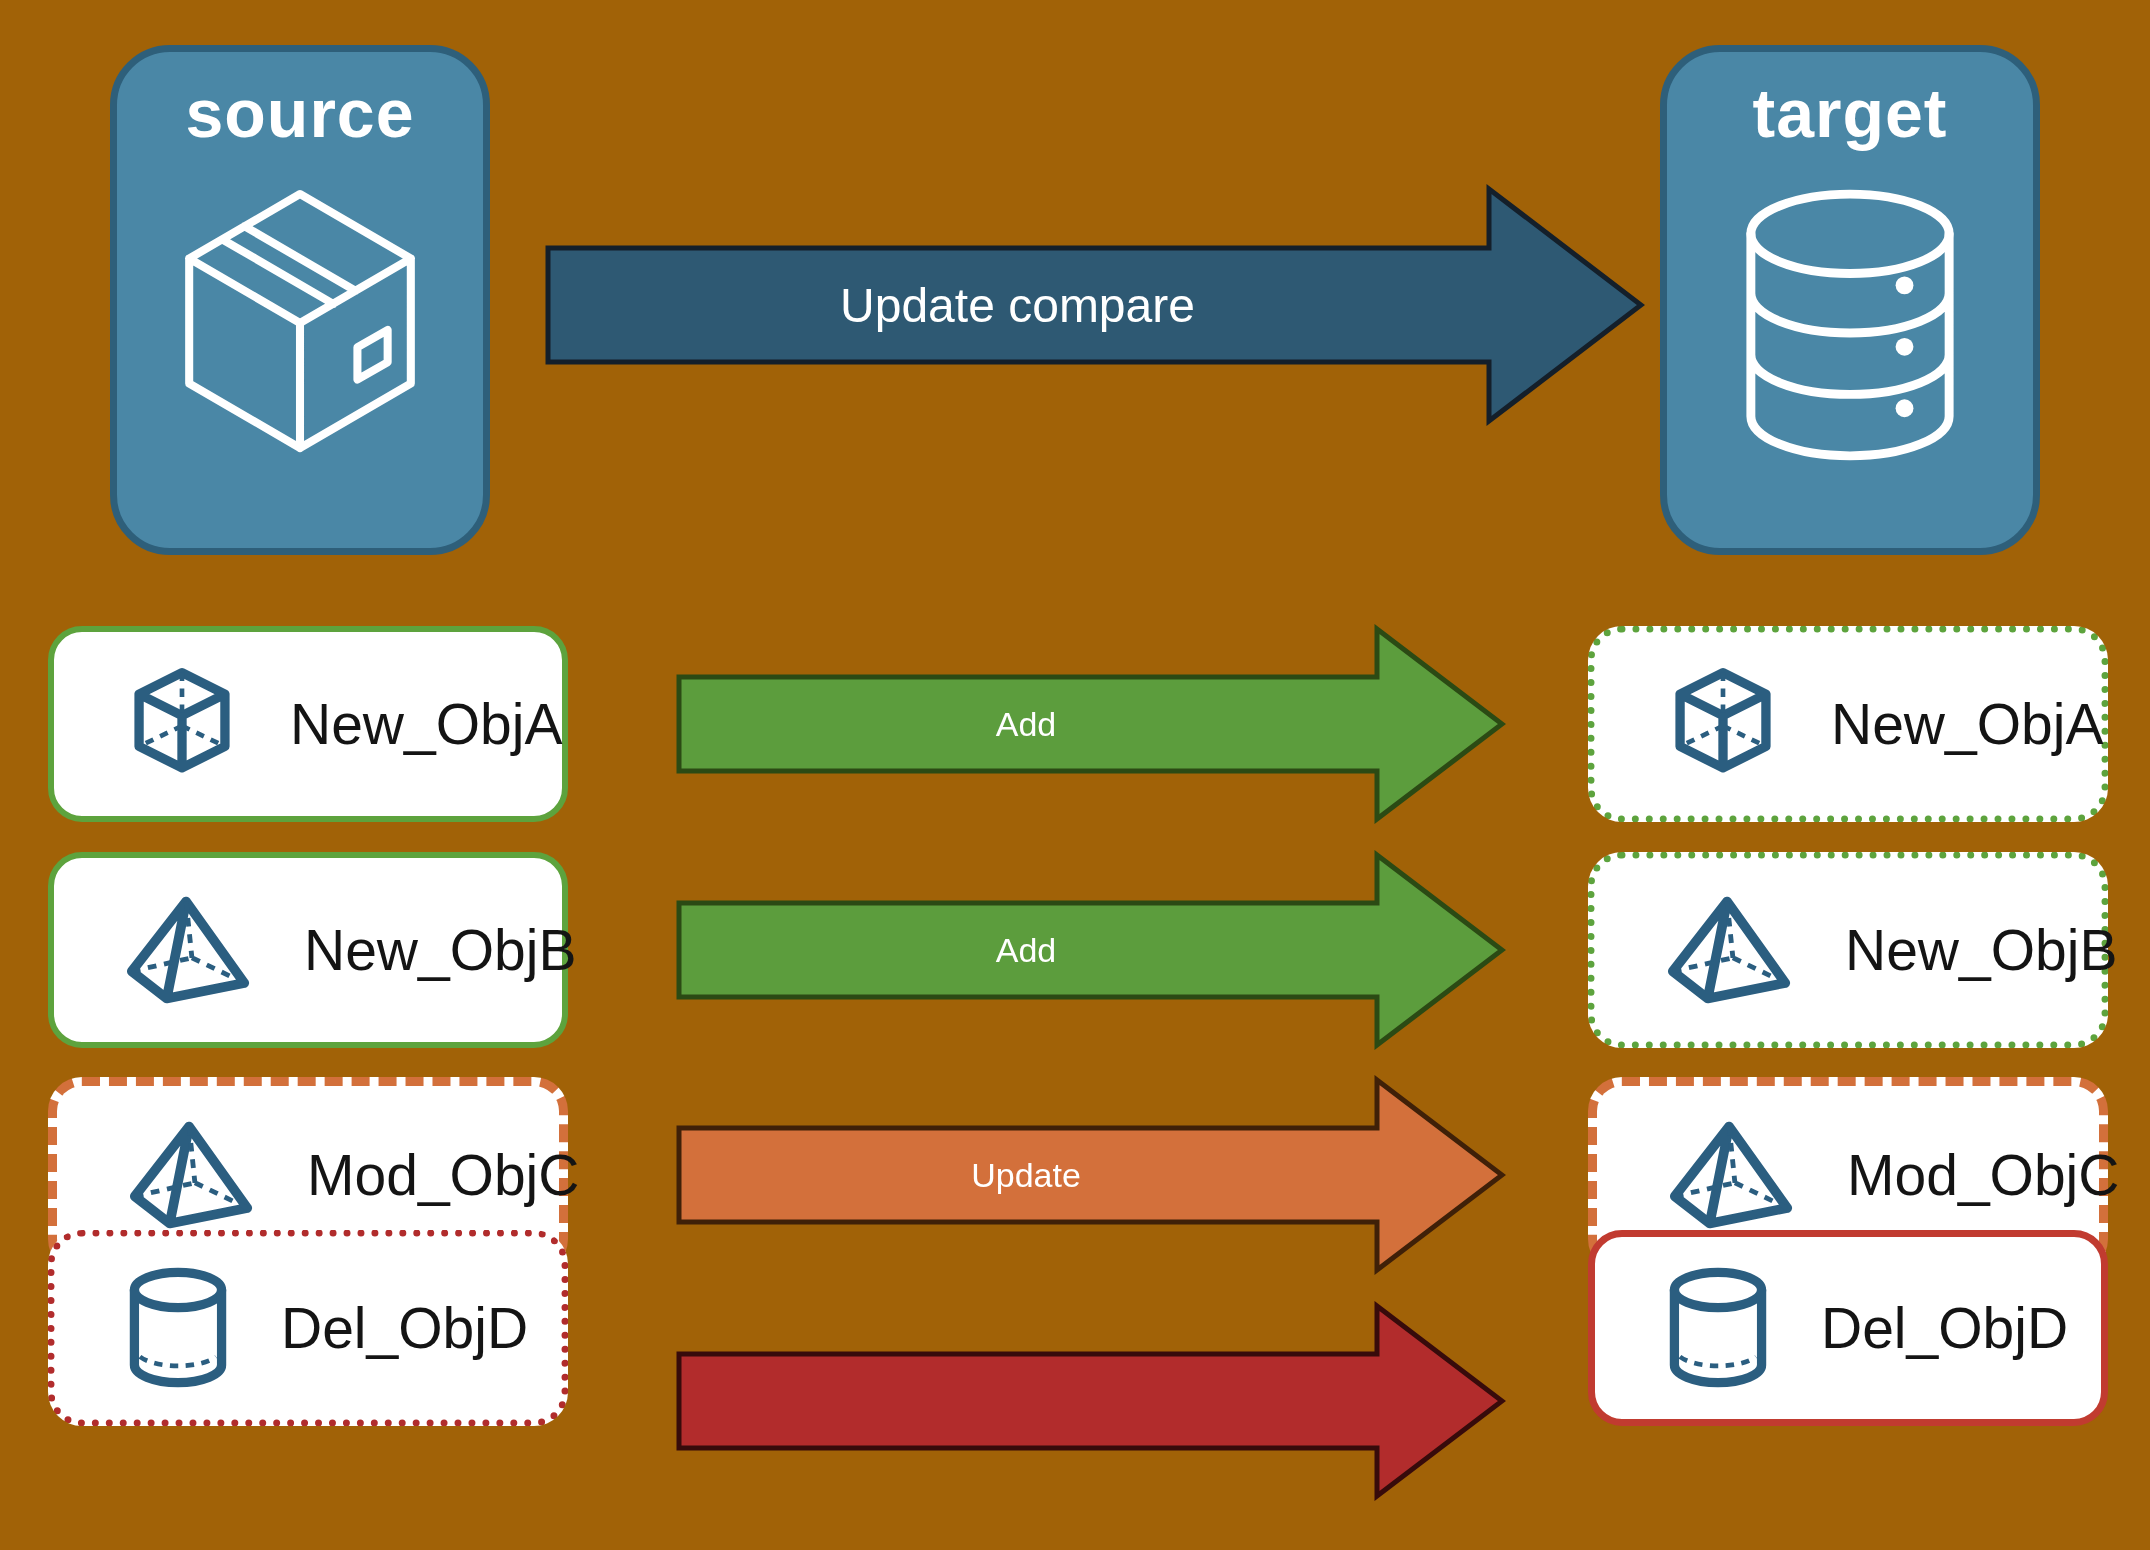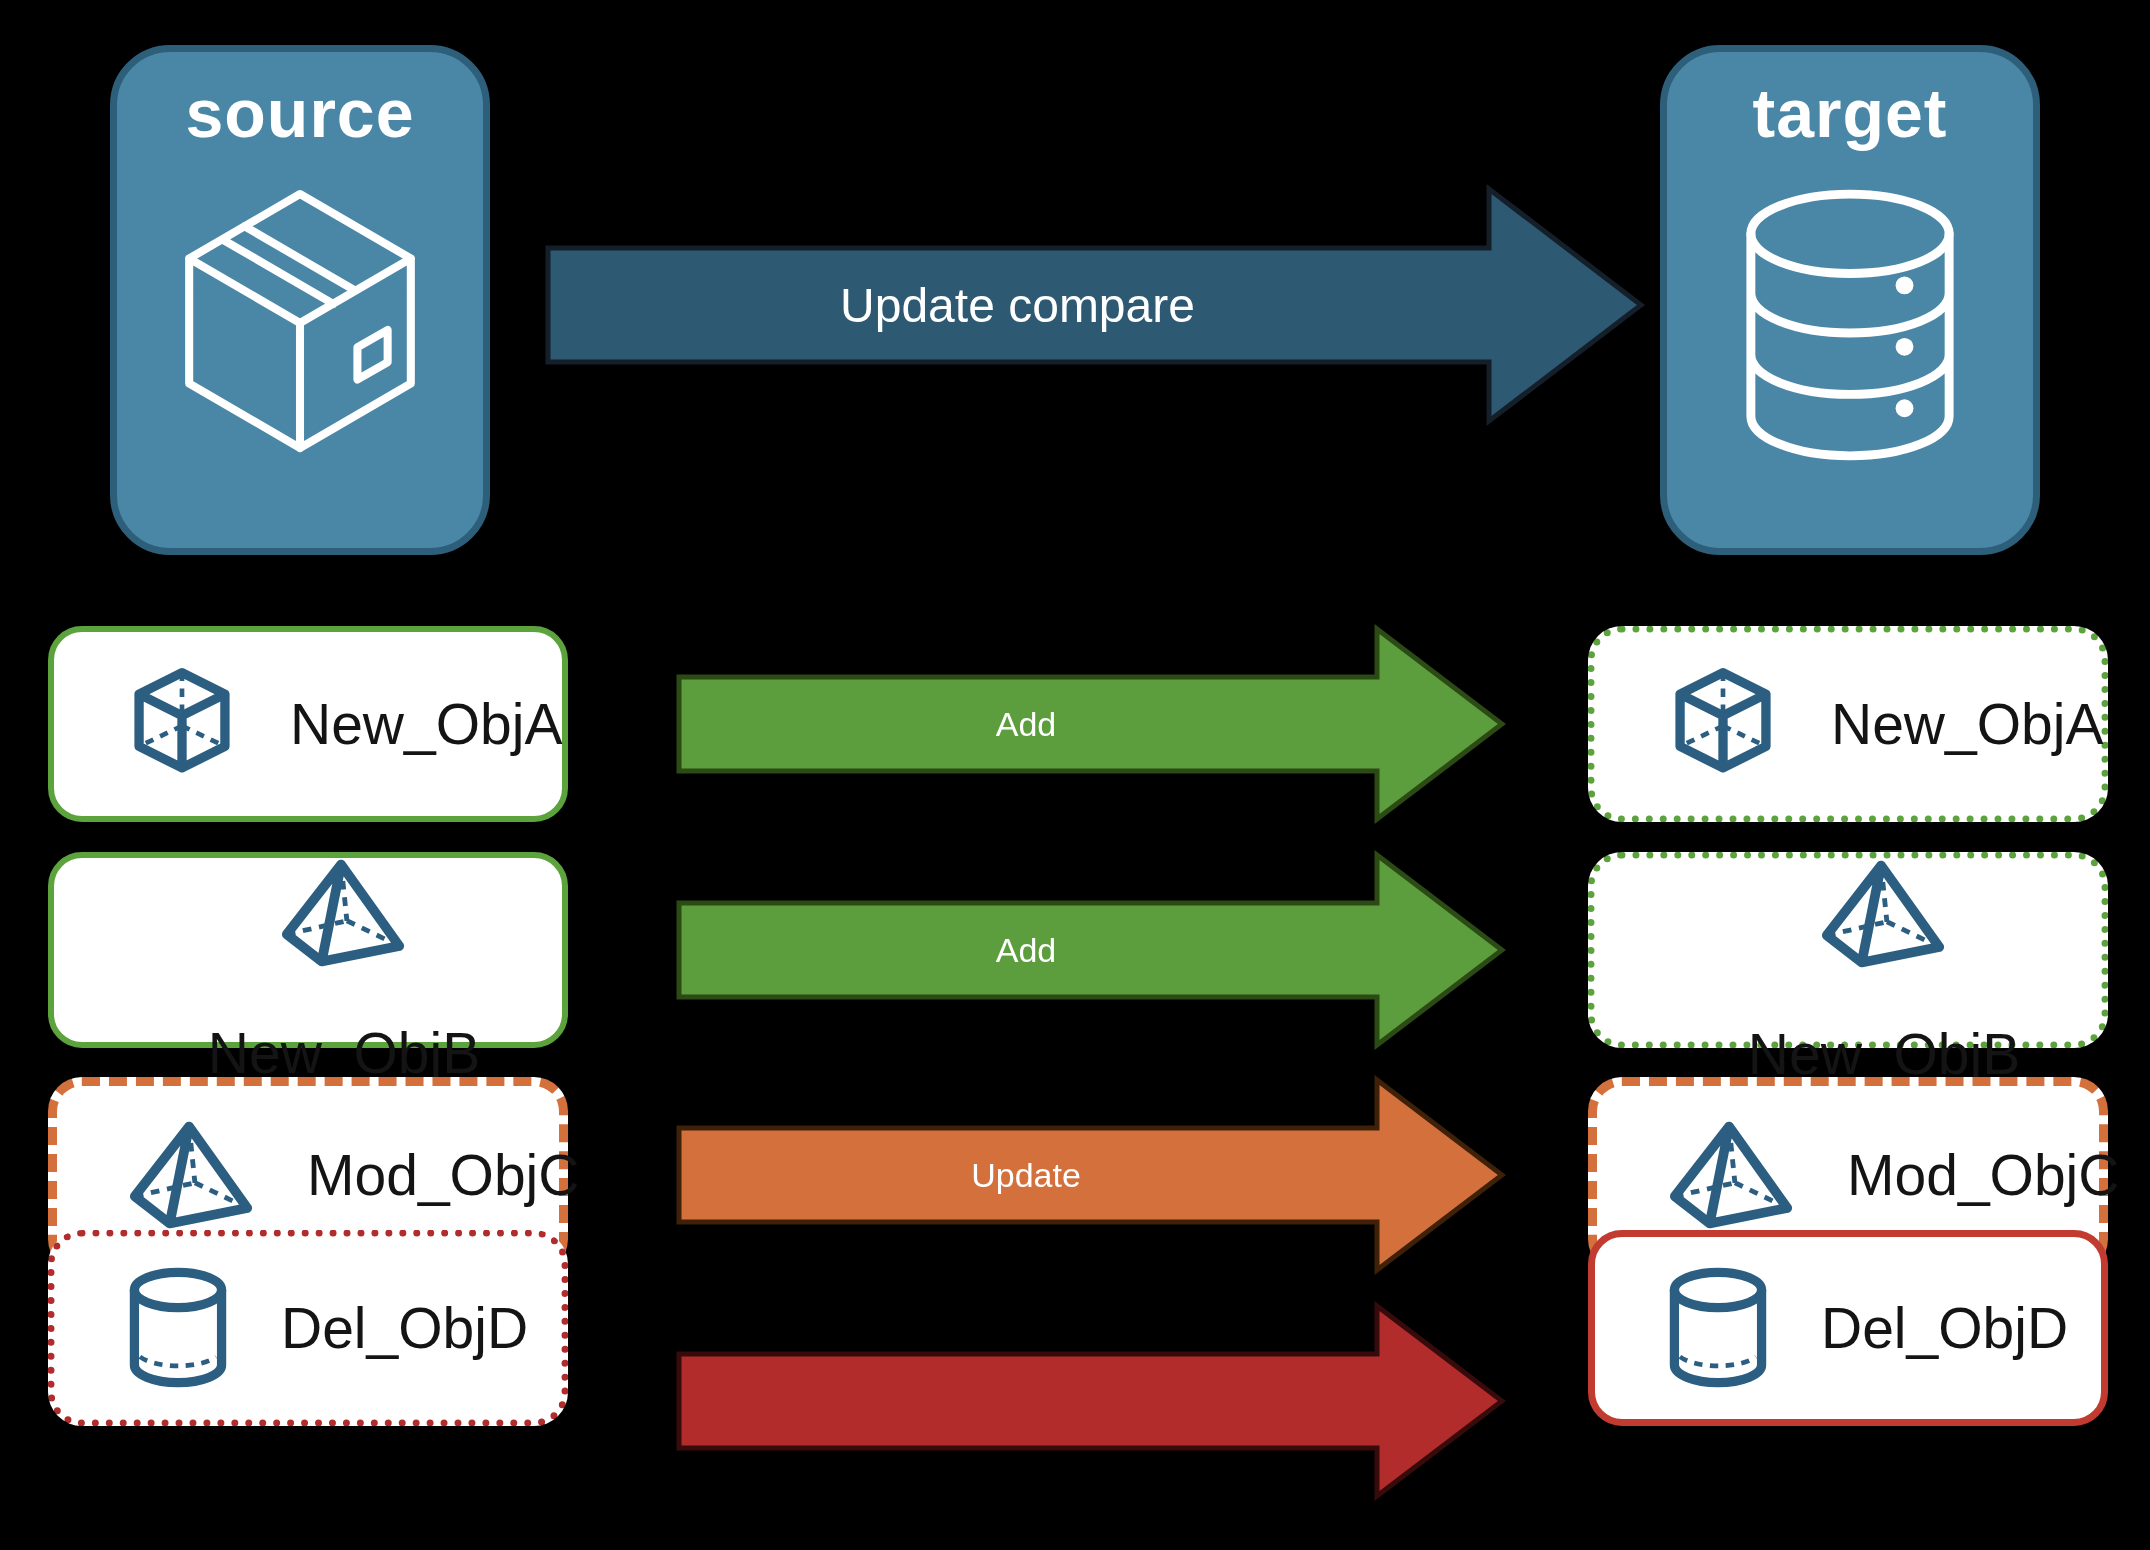--- a/index.html
+++ b/index.html
@@ -1,17 +1,17 @@
 <!DOCTYPE html>
 <html><head>
 <meta charset="utf-8">
 <style>
   html,body{margin:0;padding:0;background:#ffffff;}
   .canvas{
-    position:relative;width:2150px;height:1550px;background:#000000;overflow:hidden;
+    position:relative;width:2150px;height:1550px;background:#a16207;overflow:hidden;
     font-family:"Liberation Sans",sans-serif;
   }
   
   .node{
     position:absolute;width:380px;height:510px;box-sizing:border-box;
     background:#4A87A6;border:7px solid #2E5F7A;border-radius:60px;
     display:flex;flex-direction:column;align-items:center;
   }
   .node-source{left:110px;top:45px;}
   .node-target{left:1660px;top:45px;text-align:center;}
@@ -32,21 +32,21 @@
     font-size:34px;color:#ffffff;
   }
   .a1{top:624px;} .a2{top:850px;} .a3{top:1075px;} .a4{top:1301px;}
   
   .obj-box{
     position:absolute;width:520px;height:196px;box-sizing:border-box;background:#ffffff;
     border-radius:34px;display:flex;align-items:center;padding-left:72px;gap:52px;
   }
   .left-col{left:48px;}
   .right-col{left:1588px;}
-  .r1{top:626px;} .r2{top:852px;flex-direction:column;} .r3{top:1077px;} .r4{top:1230px;}
+  .r1{top:626px;} .r2{top:852px;} .r3{top:1077px;} .r4{top:1230px;}
   .b-green-solid {border:6px solid #5DA33D;}
   .b-green-dotted{border:7px dotted #5DA33D;}
   .b-orange-dashed{border:9px dashed #D3703B;}
   .b-red-dotted {border:7px dotted #B12C2C;}
   .b-red-solid  {border:7px solid #C13B30;}
   .obj-label{font-size:57px;color:#141414;white-space:nowrap;}
   .obj-icon{flex:0 0 auto;display:flex;}
 </style>
 </head>
 <body>

